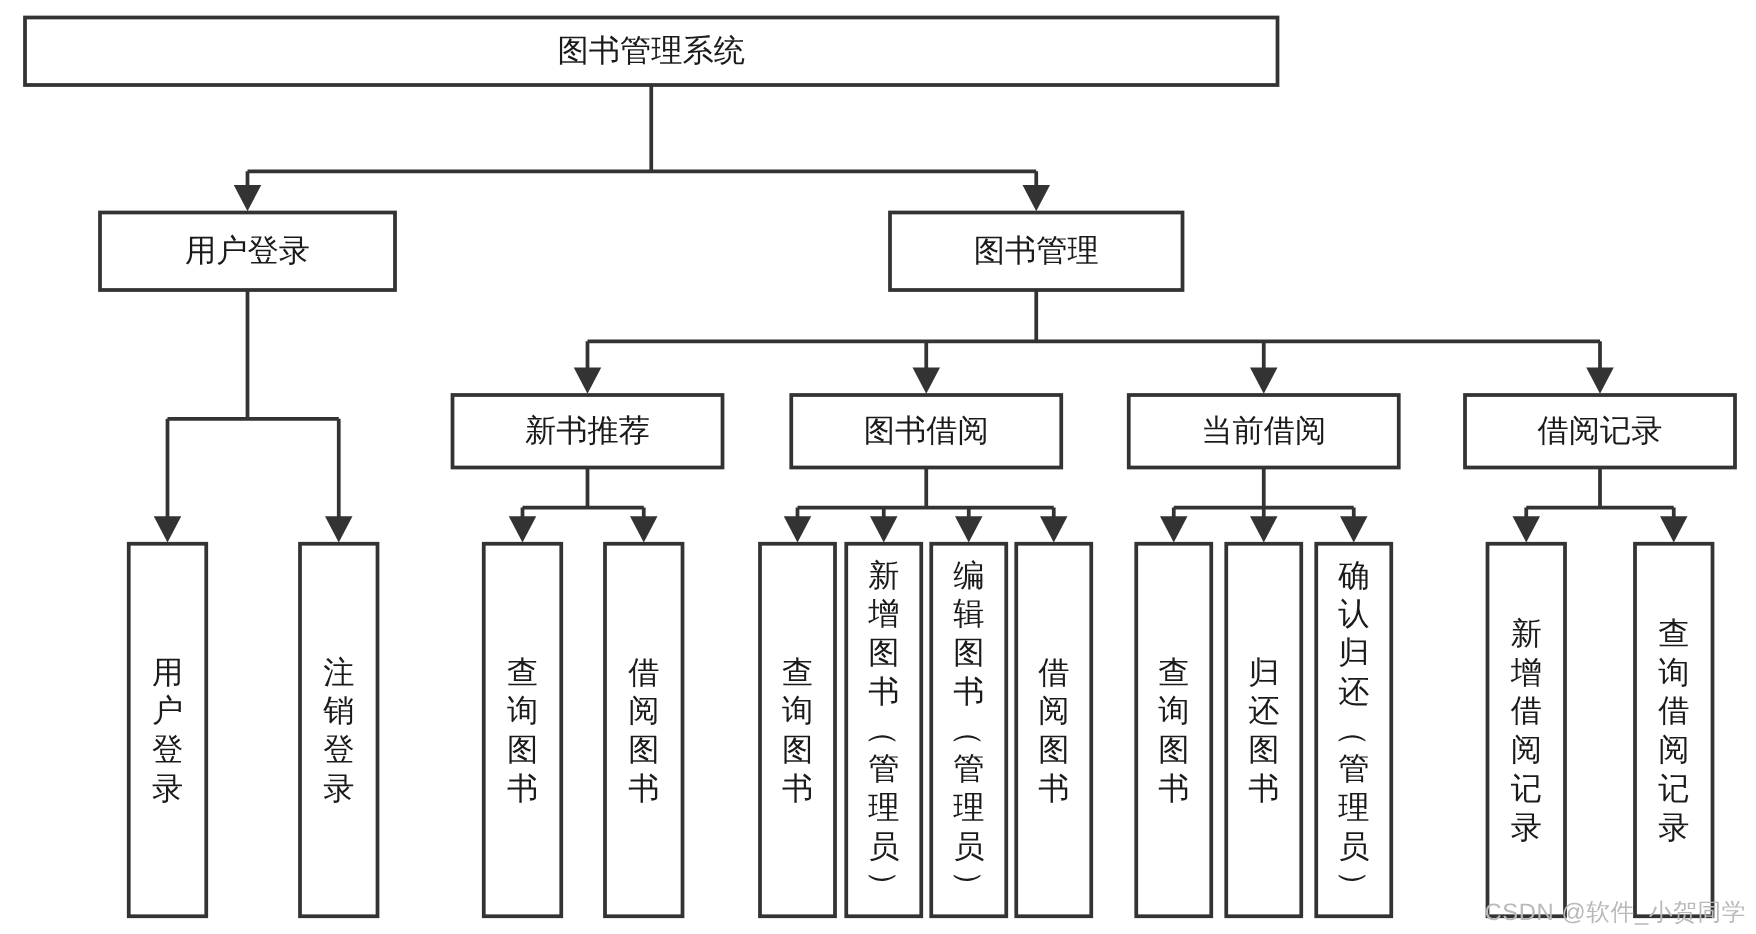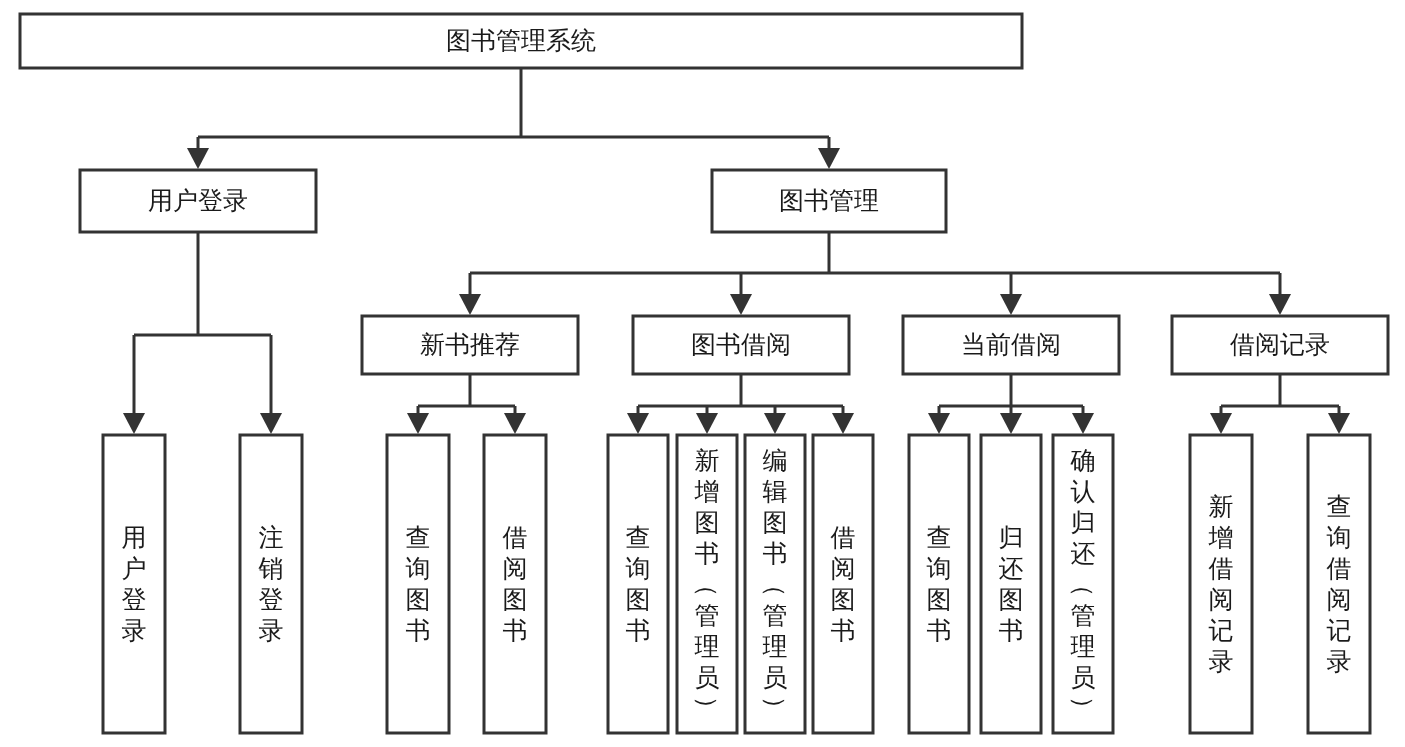--- a/index.html
+++ b/index.html
@@ -273,13 +273,14 @@
           <rect x="1308" y="435" width="62" height="298" class="node-rect"></rect>
           <text x="1339" y="515" class="node-label-v">查</text>
           <text x="1339" y="546" class="node-label-v">询</text>
           <text x="1339" y="577" class="node-label-v">借</text>
           <text x="1339" y="608" class="node-label-v">阅</text>
           <text x="1339" y="639" class="node-label-v">记</text>
           <text x="1339" y="670" class="node-label-v">录</text>
         </g>
       </g>
   </svg>
+  <div class="watermark">CSDN @软件_小贺同学</div>
 </div>
 
 </body></html>

